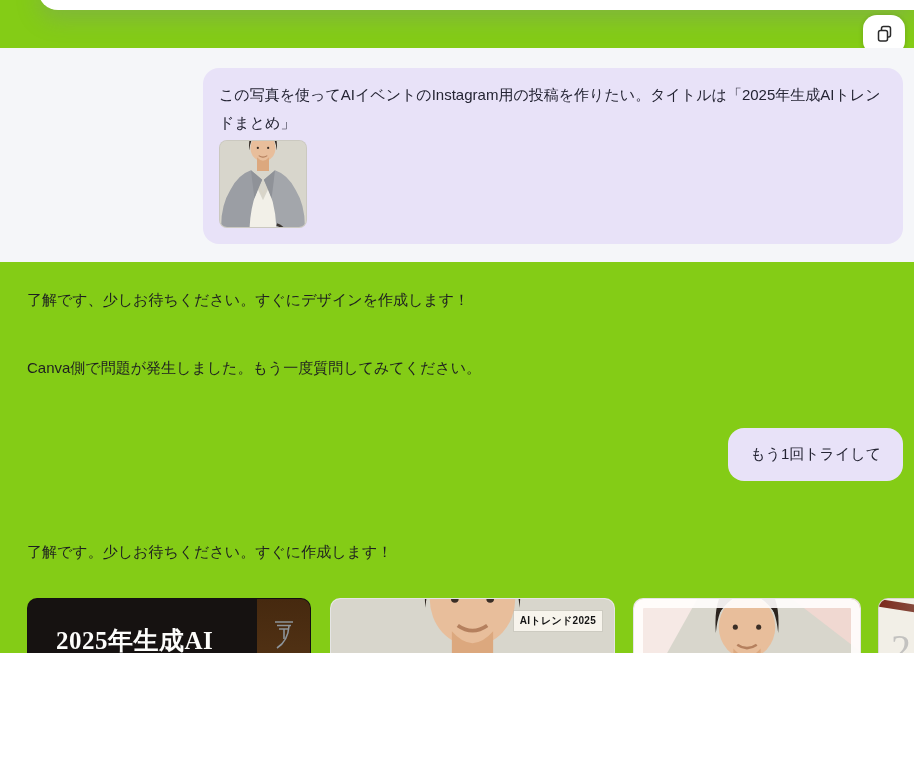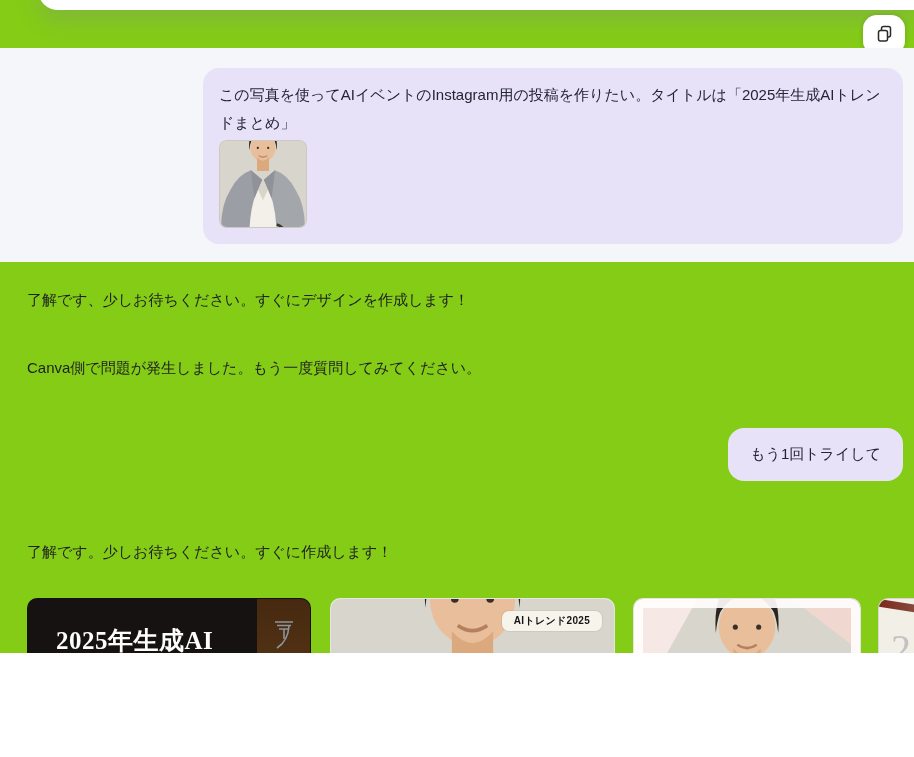--- a/index.html
+++ b/index.html
@@ -81,23 +81,22 @@
   }
   .card-1 .vignette {
     position:absolute; left:0; bottom:0; width:100px; height:90px;
     background:linear-gradient(45deg, rgba(80,80,80,0.45), rgba(0,0,0,0) 60%);
   }
 
   
   .card-2 .photo-fill { position:absolute; inset:0; }
   .badge {
     position:absolute; right:12px; top:12px; background:#f7f4ec; color:#151515;
-    font-size:10px; font-weight:bold; padding:3px 12px; letter-spacing:0.3px;
+    font-size:10px; font-weight:bold; padding:3px 6px; letter-spacing:0.3px;
     box-shadow:0 0 0 1px rgba(0,0,0,0.05);
-    border-radius:7px;
   }
   .blob {
     position:absolute; right:-40px; bottom:-38px; width:190px; height:110px;
     background:#fdfdfb; border-radius:50%;
   }
   .sparkle { position:absolute; right:14px; bottom:26px; width:38px; height:38px; }
 
   
   .card-3 .photo-fill { position:absolute; inset:0; }
   .tri { position:absolute; inset:0; }

